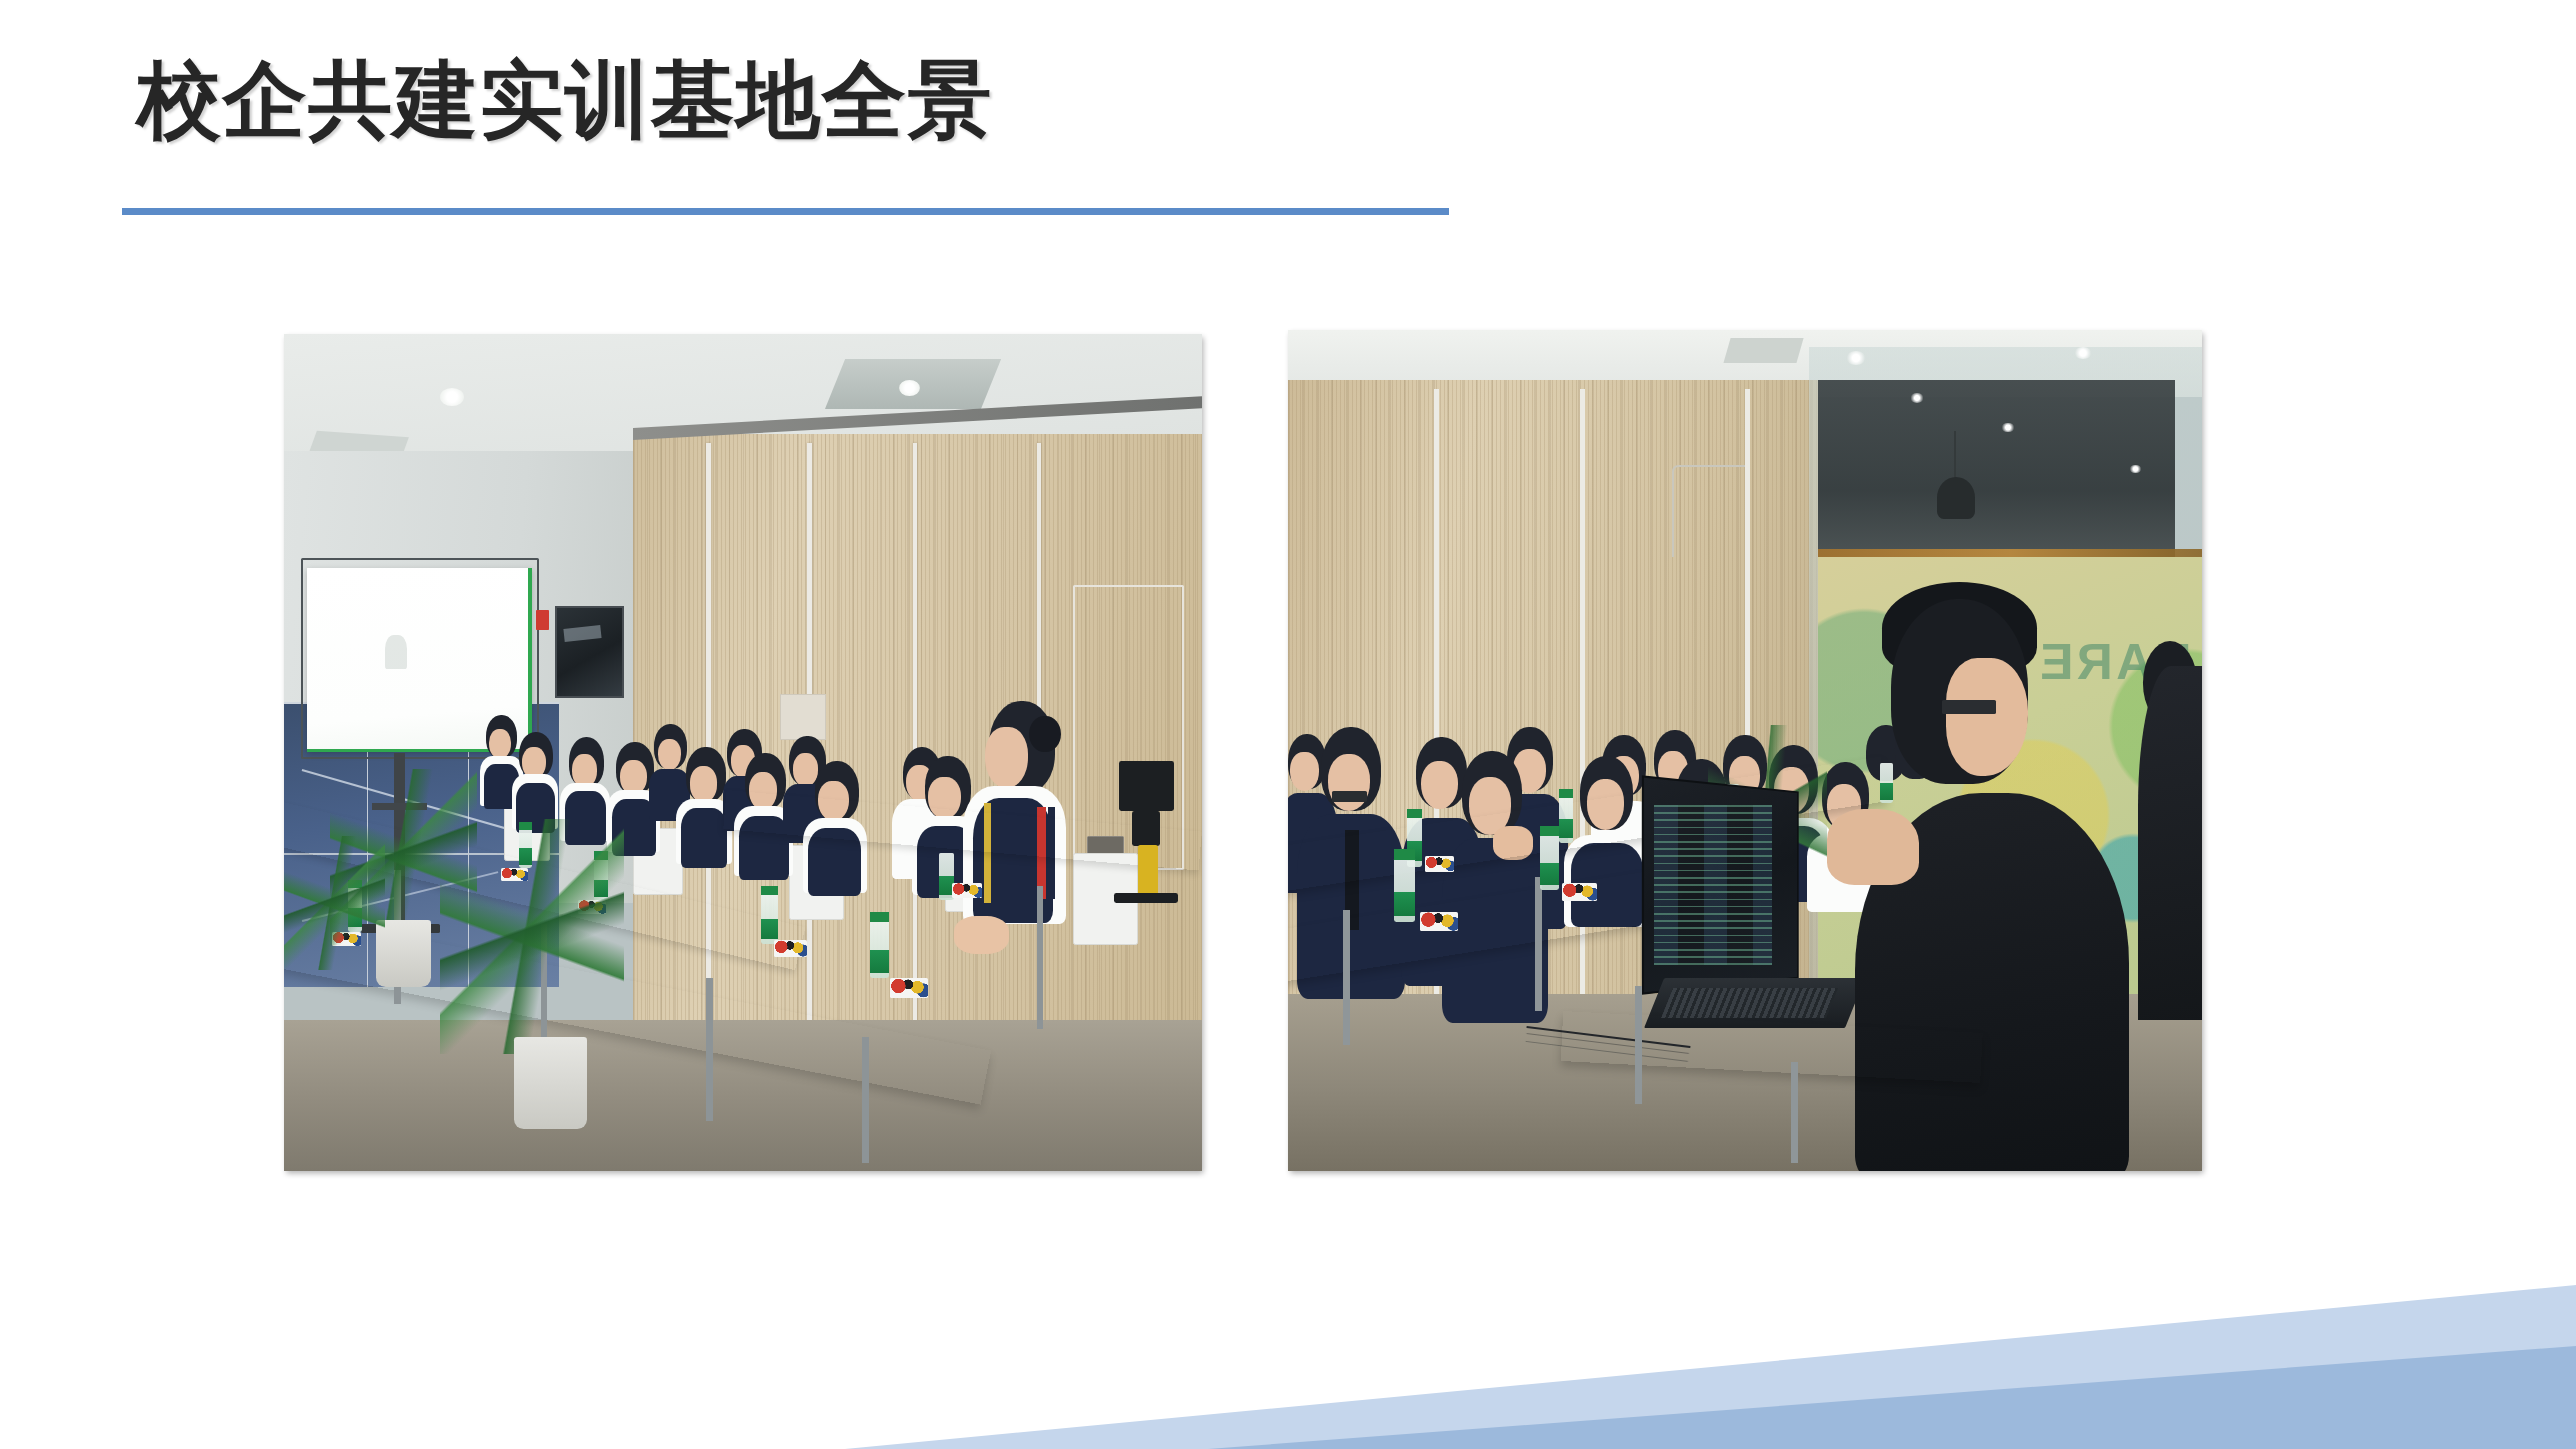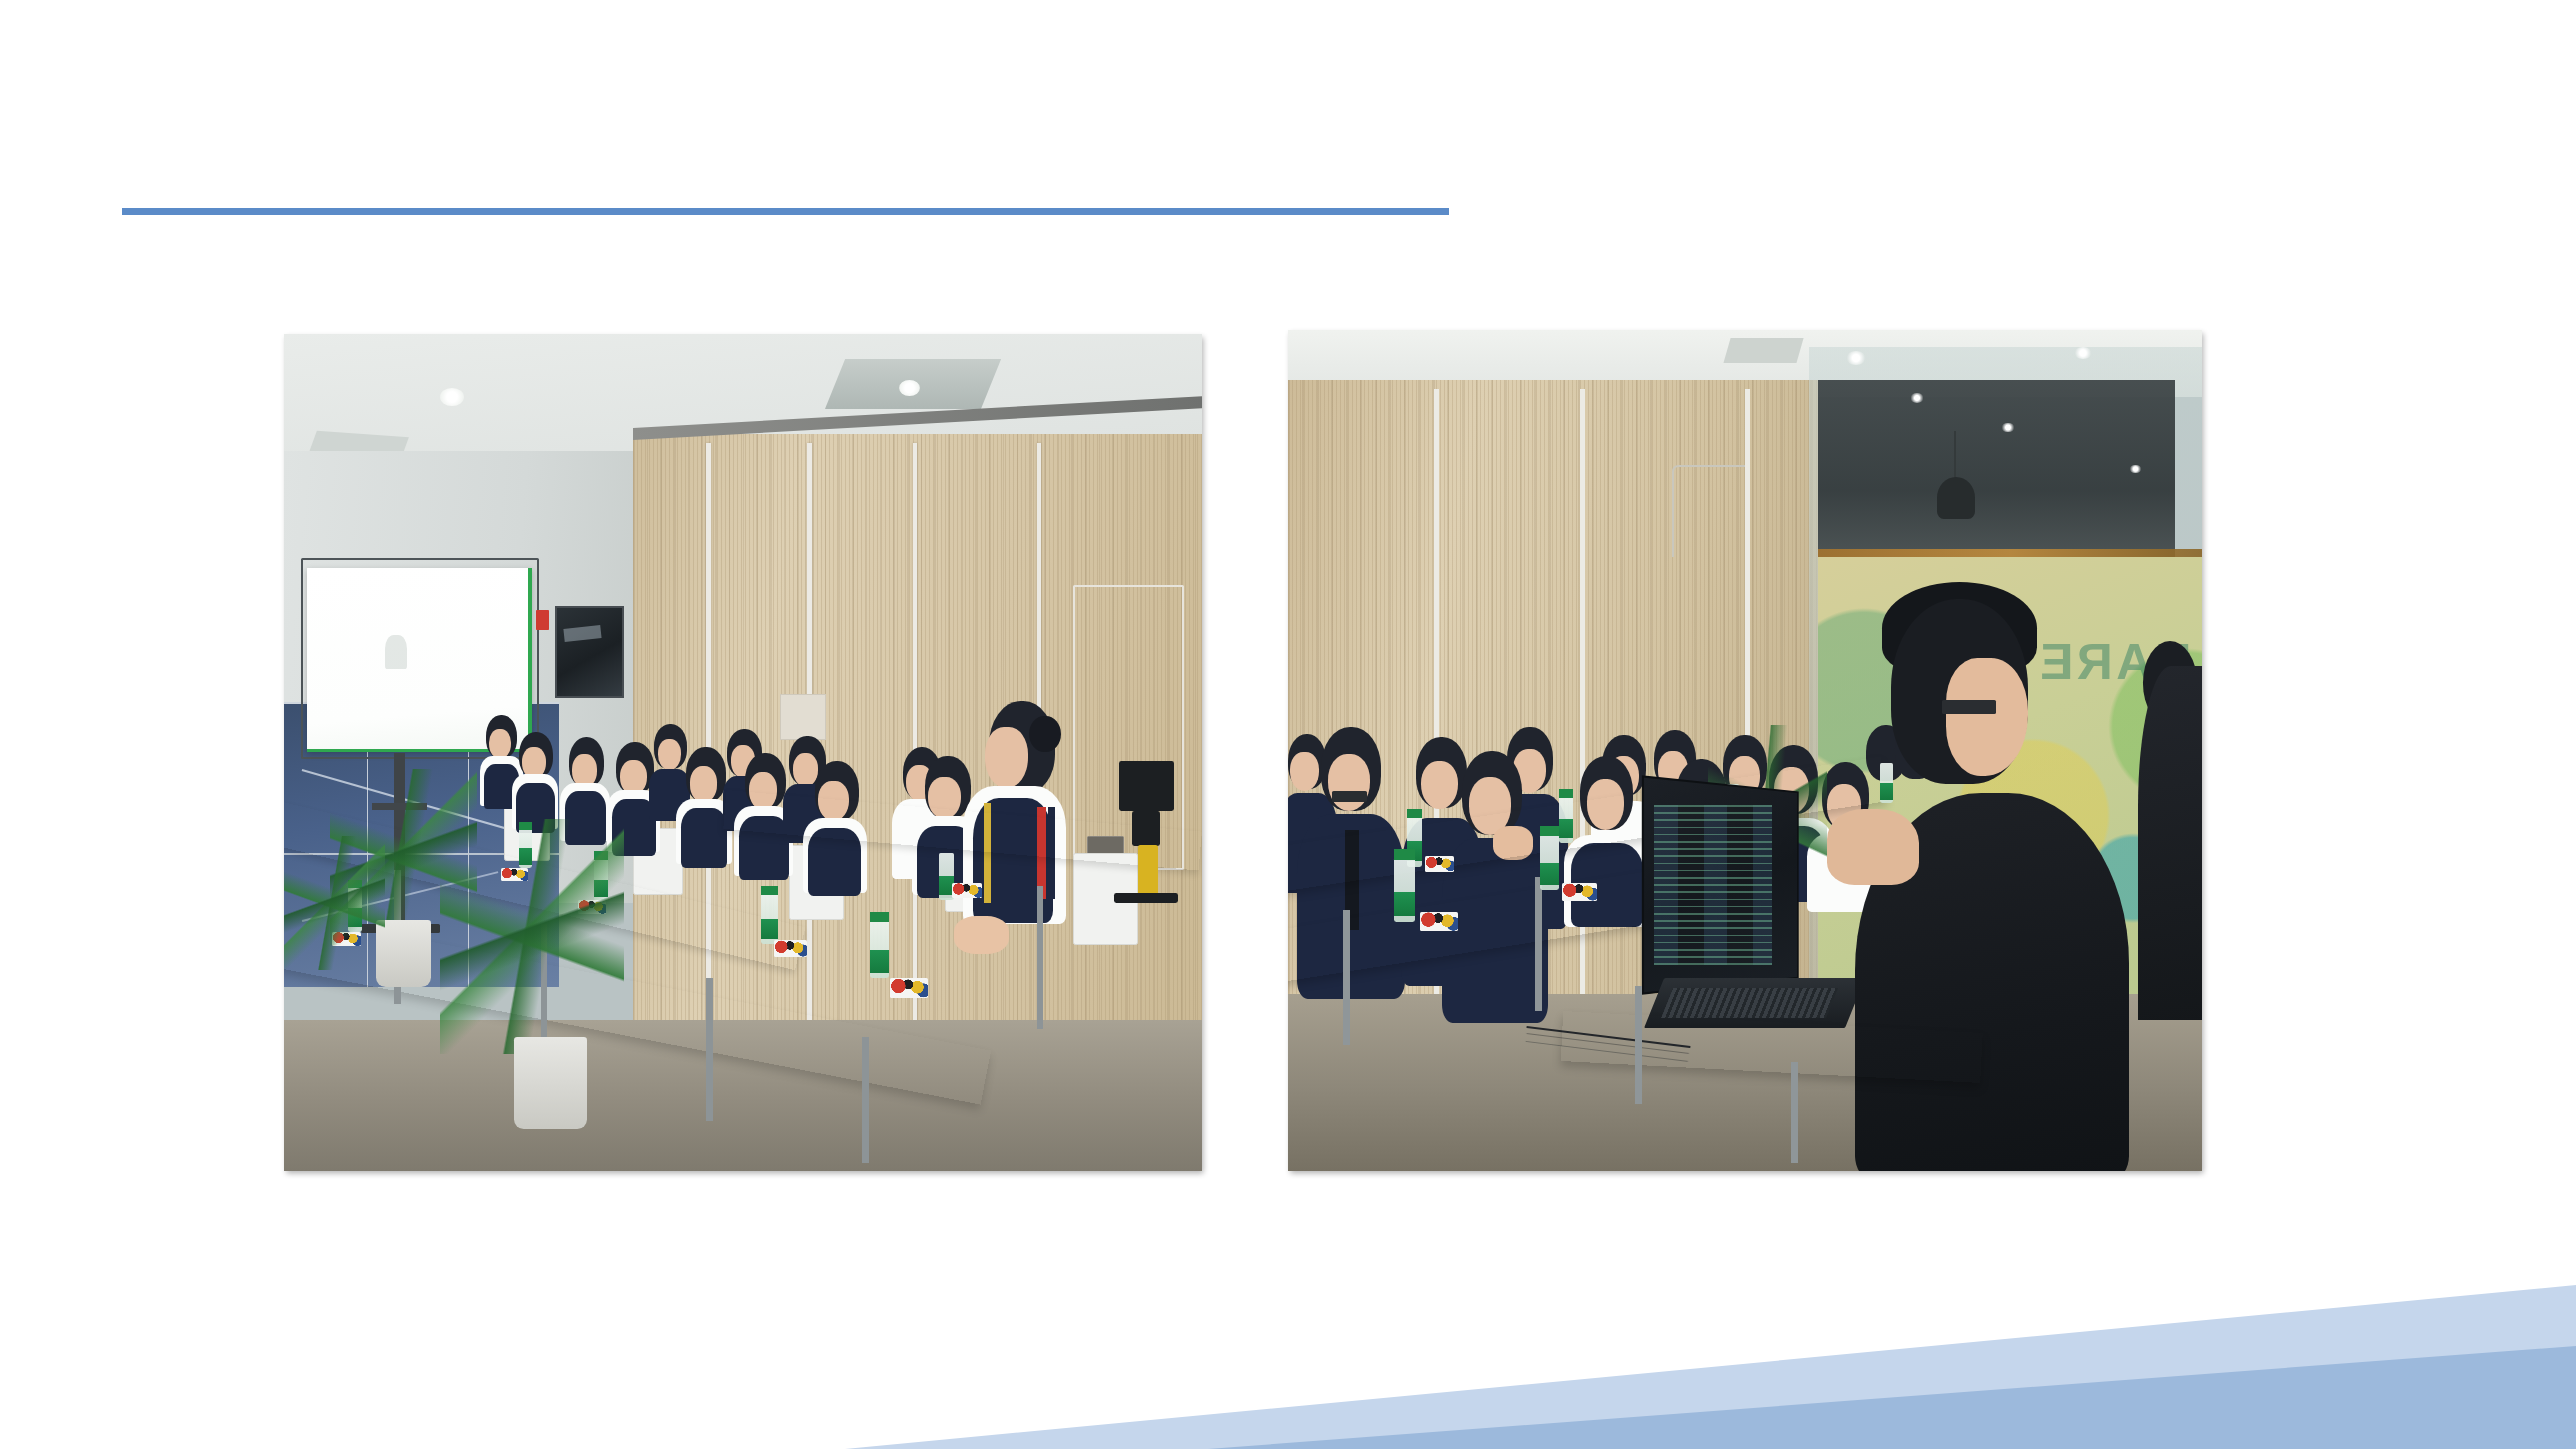--- a/index.html
+++ b/index.html
@@ -416,20 +416,21 @@
       linear-gradient(135deg,rgba(60,136,66,0) 46%, rgba(60,136,66,0.8) 47%, rgba(60,136,66,0) 58%);
   }
   .camera-rig { background:#1c1f22; border-radius:2.4px; }
   .camera-grip { background:#d8b321; border-radius:2.4px; }
 </style>
 </head>
 <body>
 
 <div class="slide">
 
+  <div class="title">校企共建实训基地全景</div>
   <div class="title-rule"></div>
 
   <div class="photo" id="photo-left">
     <div class="scene">
       <div class="l L-ceiling"></div>
       <div class="l L-ceil-beam"></div>
       <div class="l L-ceil-beam2"></div>
       <div class="l L-vent"></div>
       <div class="l L-vent2"></div>
       <div class="l L-light L-l1"></div>

